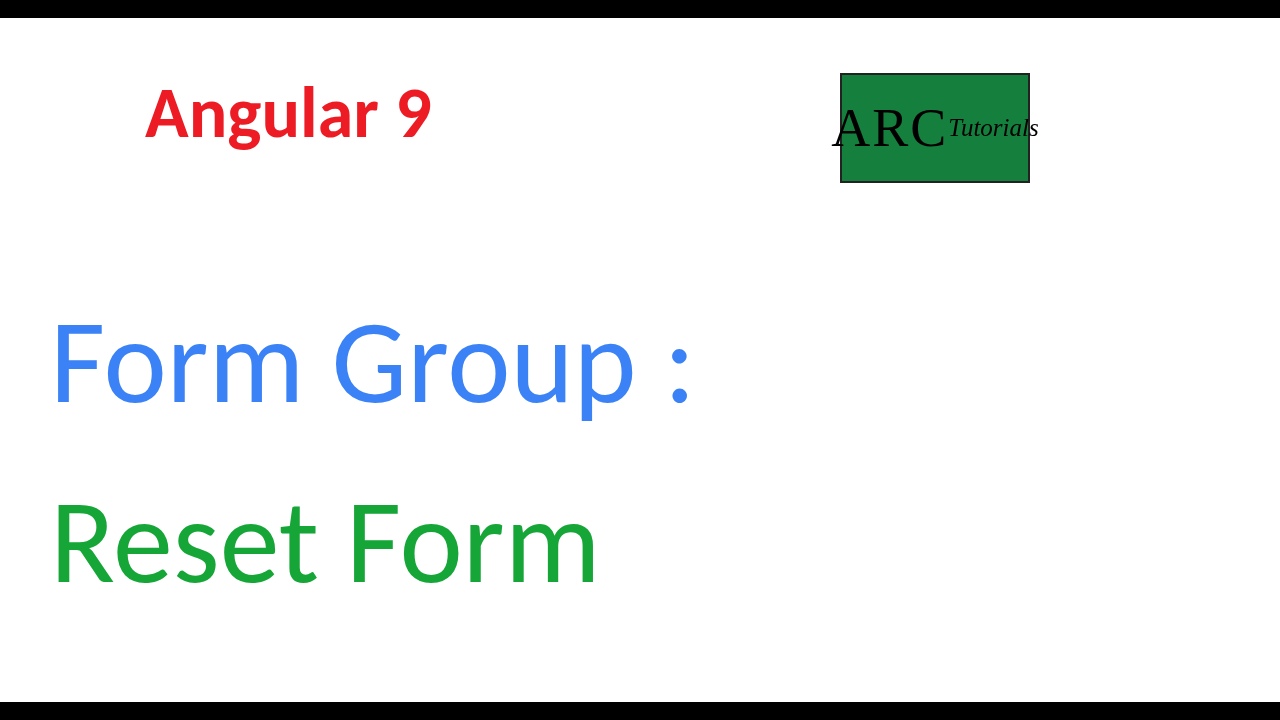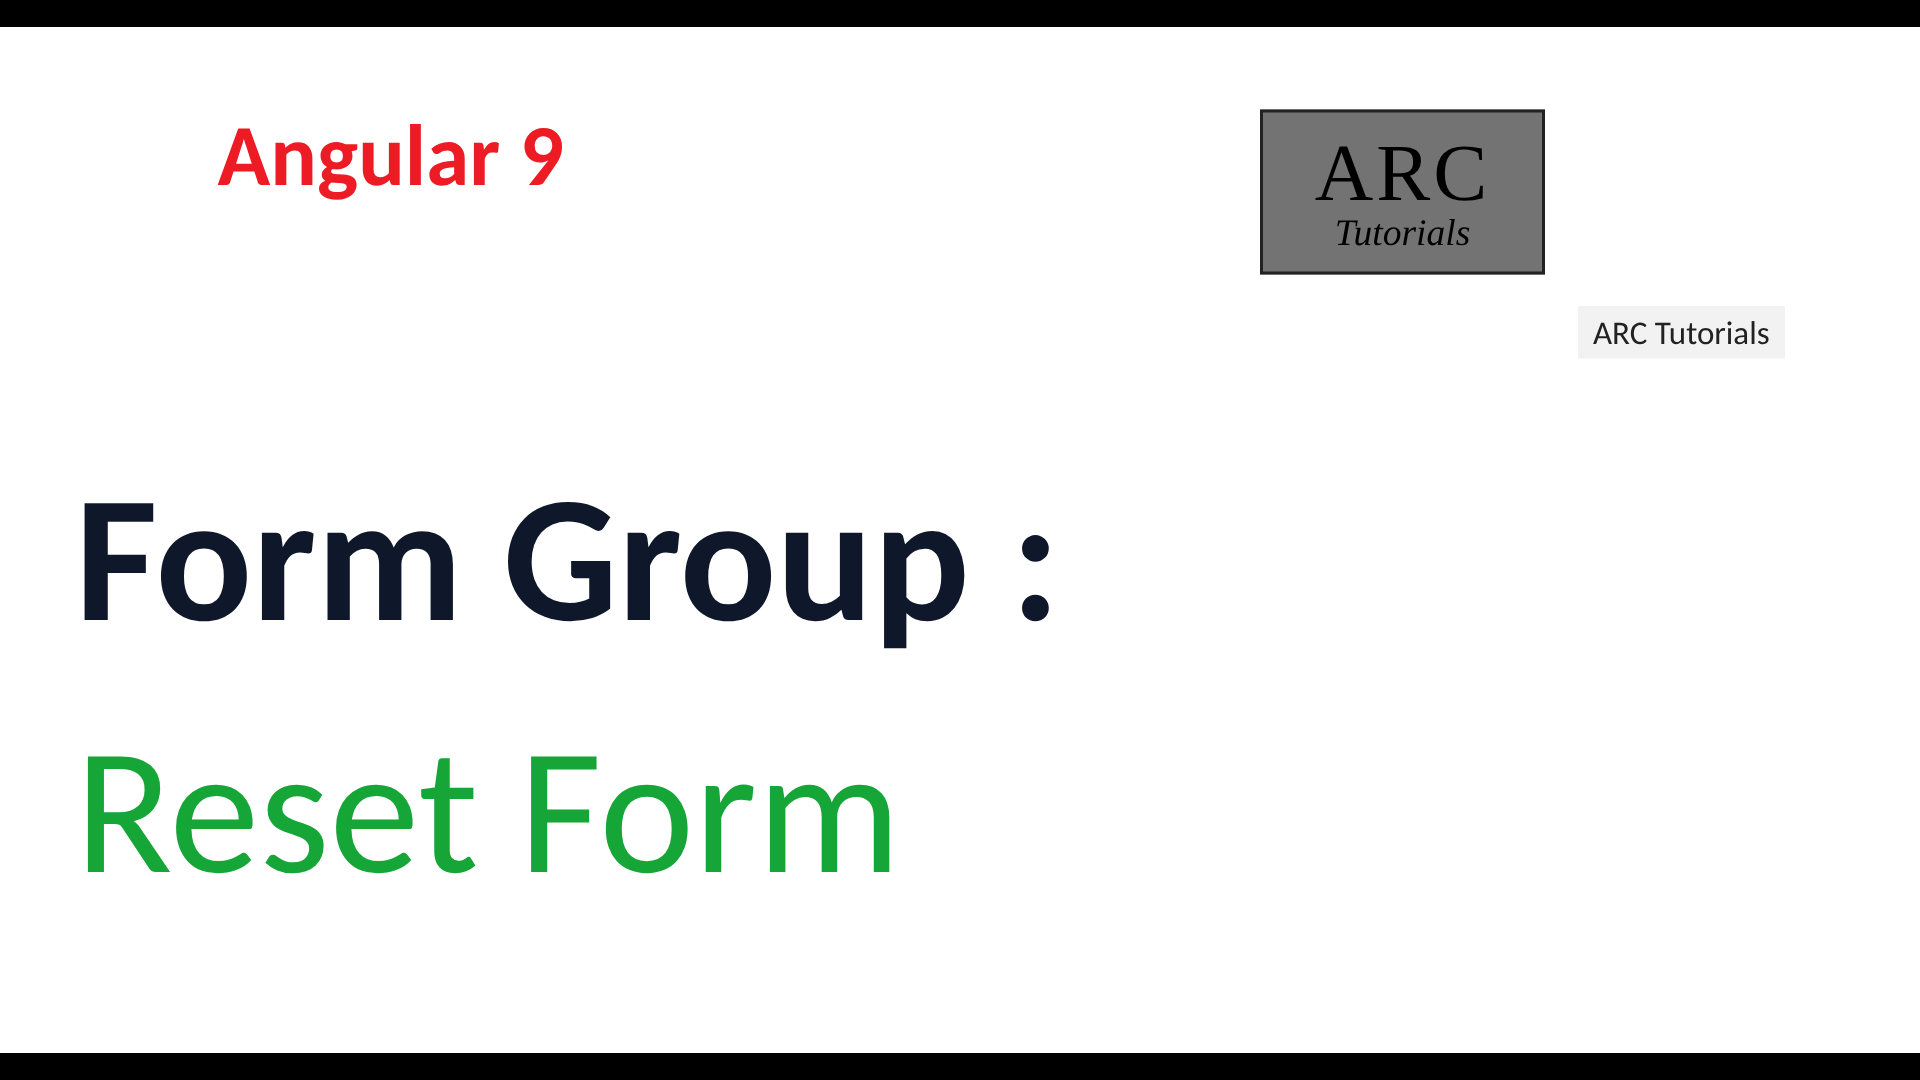--- a/index.html
+++ b/index.html
@@ -19,34 +19,34 @@
       top: 18px;
       left: 0;
       width: 1280px;
       height: 684px;
       background: #fff;
     }
     .title-red {
       position: absolute;
       top: 50px;
       left: 145px;
-      font-size: 58px;
+      font-size: 72px;
       font-weight: bold;
       color: #ed1c24;
     }
     .logo-box {
       position: absolute;
       top: 55px;
       left: 840px;
       width: 190px;
       height: 110px;
-      background: #737373;
+      background: #15803d;
       border: 2px solid #222;
       display: flex;
-      flex-direction: column;
+      flex-direction: row;
       align-items: center;
       justify-content: center;
       line-height: 1.05;
     }
     .logo-arc {
       font-family: Georgia, 'Times New Roman', serif;
       font-size: 54px;
       font-weight: normal;
       color: #000;
       letter-spacing: 2px;
@@ -61,25 +61,25 @@
       position: absolute;
       top: 186px;
       left: 1052px;
       font-size: 22px;
       color: #222;
       background: #f2f2f2;
       padding: 4px 10px;
     }
     .line-blue {
       position: absolute;
-      top: 282px;
+      top: 270px;
       left: 50px;
       font-size: 120px;
-      font-weight: bold;
-      color: #0f172a;
+      font-weight: normal;
+      color: #3b82f6;
       white-space: nowrap;
     }
     .line-green {
       position: absolute;
       top: 450px;
       left: 50px;
       font-size: 120px;
       font-weight: normal;
       color: #16a637;
       white-space: nowrap;
@@ -89,17 +89,16 @@
 <body>
 
 <div class="slide">
   <div class="title-red">Angular 9</div>
 
   <div class="logo-box">
     <div class="logo-arc">ARC</div>
     <div class="logo-tutorials">Tutorials</div>
   </div>
 
-  <div class="watermark-label">ARC Tutorials</div>
 
   <div class="line-blue">Form Group :</div>
   <div class="line-green">Reset Form</div>
 </div>
 
 </body></html>

